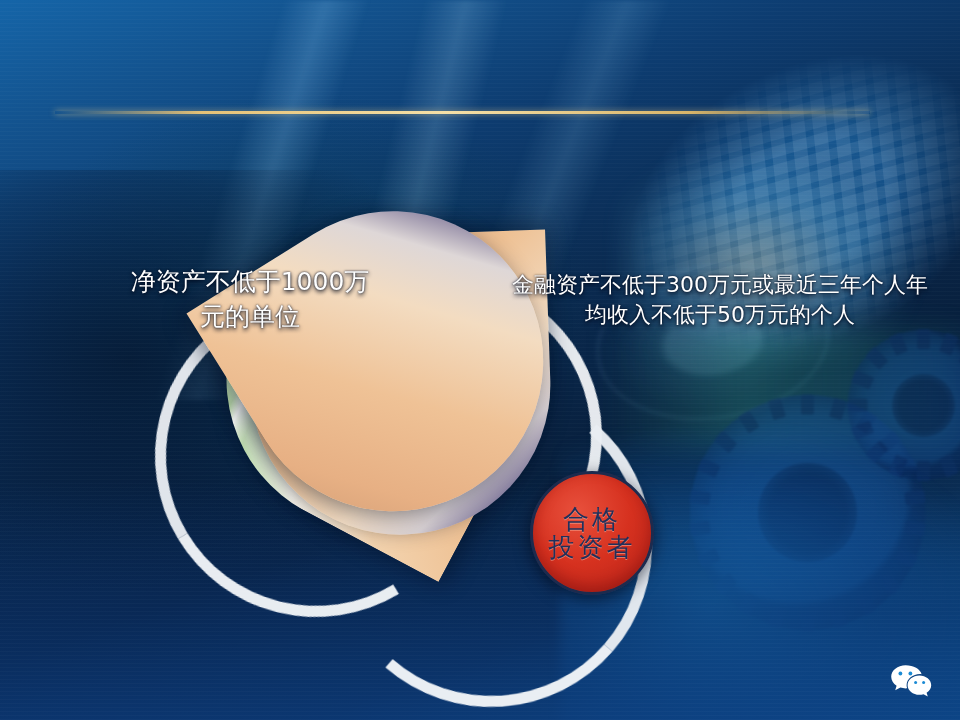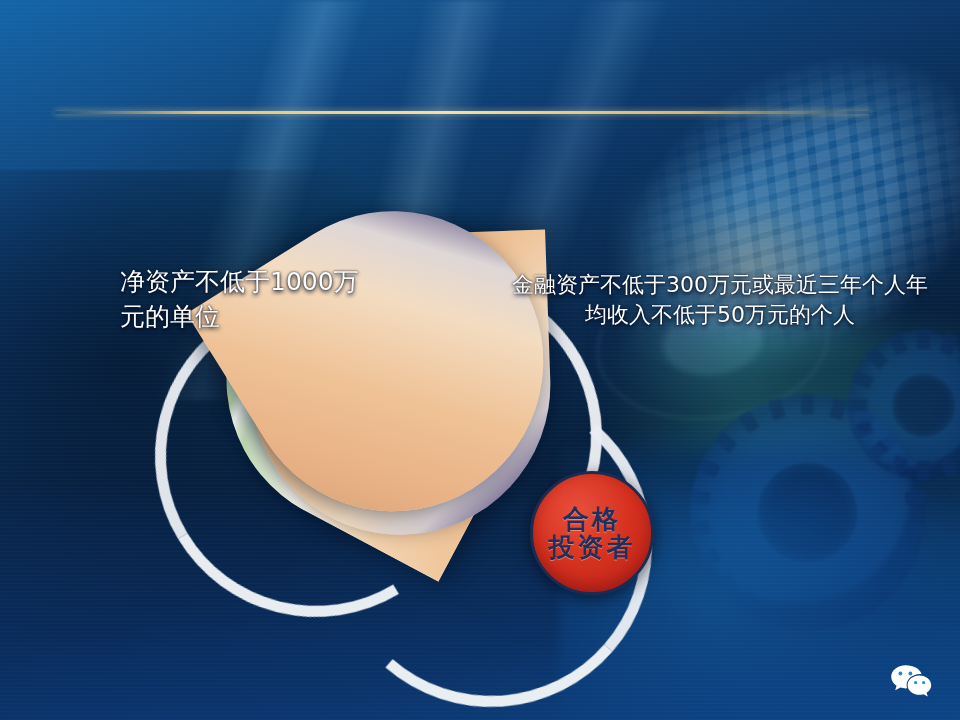--- a/index.html
+++ b/index.html
@@ -113,27 +113,27 @@
     transform:rotate(14deg);filter:blur(.4px);opacity:.96;}
   .c3{left:180px;top:210px;width:300px;height:300px;
     border:11px solid transparent;border-bottom-color:#f3f6f9;border-right-color:#eaeef3;
     transform:rotate(-4deg);filter:blur(.4px);opacity:.96;}
 
   .hub{position:absolute;left:380px;top:296px;width:118px;height:118px;border-radius:50%;
     background:radial-gradient(circle at 38% 32%, #e8503c 0%, #d6311f 48%, #b5231a 100%);
     border:3px solid #1d2b4e;
     box-shadow:0 4px 16px rgba(0,6,22,.6), inset 0 -6px 14px rgba(120,10,10,.45);
     display:flex;flex-direction:column;align-items:center;justify-content:center;}
-  .hub span{display:block;font-size:26px;font-weight:700;letter-spacing:3px;color:#20305c;
+  .hub span{display:block;font-size:26px;font-weight:400;letter-spacing:3px;color:#20305c;
     line-height:1.08;text-shadow:0 1px 0 rgba(255,210,190,.45);}
 
   
   .lbl{position:absolute;color:#ffffff;font-weight:500;line-height:1.38;
     text-shadow:0 2px 4px rgba(0,8,26,.95),0 0 2px rgba(0,10,30,.9);}
-  .lbl-left{left:120px;top:265px;width:260px;text-align:left;font-size:25px;}
+  .lbl-left{left:120px;top:265px;width:260px;text-align:center;font-size:25px;}
   .lbl-right{left:510px;top:270px;width:420px;text-align:center;font-size:22px;}
   .lbl-bottom{left:58px;top:478px;width:400px;text-align:left;font-size:25px;line-height:1.46;}
 
   
   .wechat{position:absolute;right:28px;bottom:22px;display:flex;align-items:center;gap:12px;}
   .wechat-text{font-size:25px;color:#ffffff;font-weight:500;letter-spacing:.5px;
     text-shadow:0 1px 3px rgba(0,10,35,.8);white-space:nowrap;}
 </style>
 </head>
 <body>

